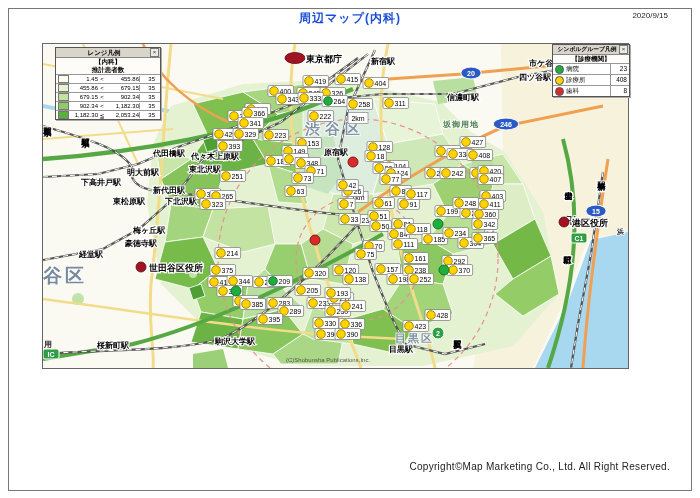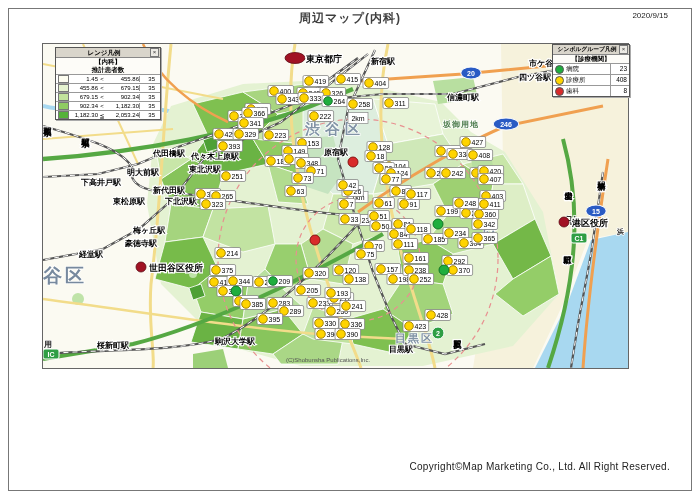--- a/index.html
+++ b/index.html
@@ -1,19 +1,19 @@
 <!DOCTYPE html>
 <html><head>
 <meta charset="utf-8">
 <style>
   html,body{margin:0;padding:0;width:700px;height:498px;overflow:hidden;background:#fff;
     font-family:"Liberation Sans",sans-serif;}
   .frame{position:absolute;left:8px;top:8px;width:682px;height:481px;border:1px solid #777;}
   .page-title{position:absolute;left:0;top:10px;width:700px;text-align:center;
-    font-size:12px;font-weight:bold;color:#404040;letter-spacing:1px;}
+    font-size:12px;font-weight:bold;color:#1d4ed8;letter-spacing:1px;}
   .page-date{position:absolute;top:11px;right:32px;font-size:8px;color:#222;}
   .page-copyright{position:absolute;top:461px;right:30px;font-size:10px;color:#222;letter-spacing:.3px;}
   .map-wrap{position:absolute;left:42px;top:43px;width:585px;height:324px;border:1px solid #666;
     overflow:hidden;background:#fbfaf2;}
   svg{display:block}
   svg text{font-family:"Liberation Sans",sans-serif;}
   .stn{fill:#000;stroke:#fff;stroke-width:2.2px;paint-order:stroke;font-weight:600;}
   .lmk{fill:#000;stroke:#fff;stroke-width:2.4px;paint-order:stroke;font-weight:bold;}
   .area{paint-order:stroke;stroke:#ffffff;stroke-width:1.5px;font-weight:bold;opacity:.95;}
   

